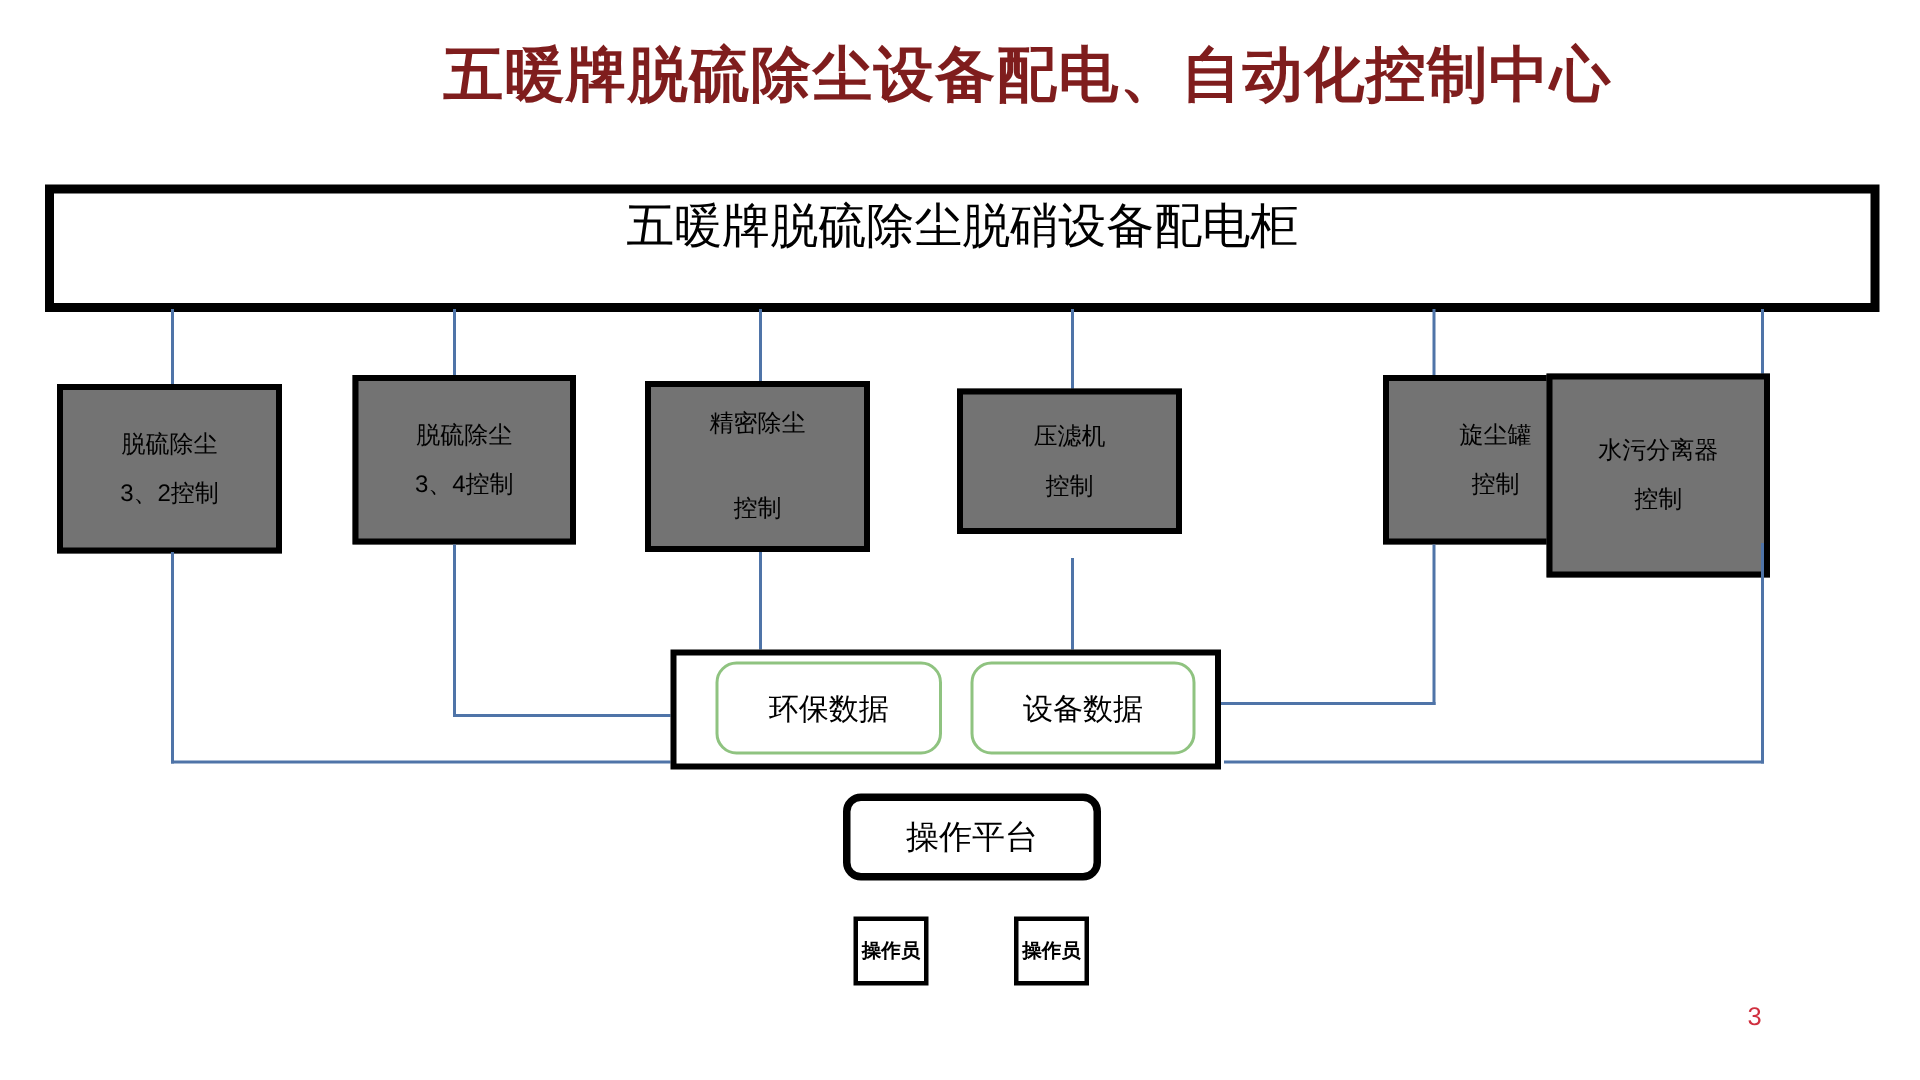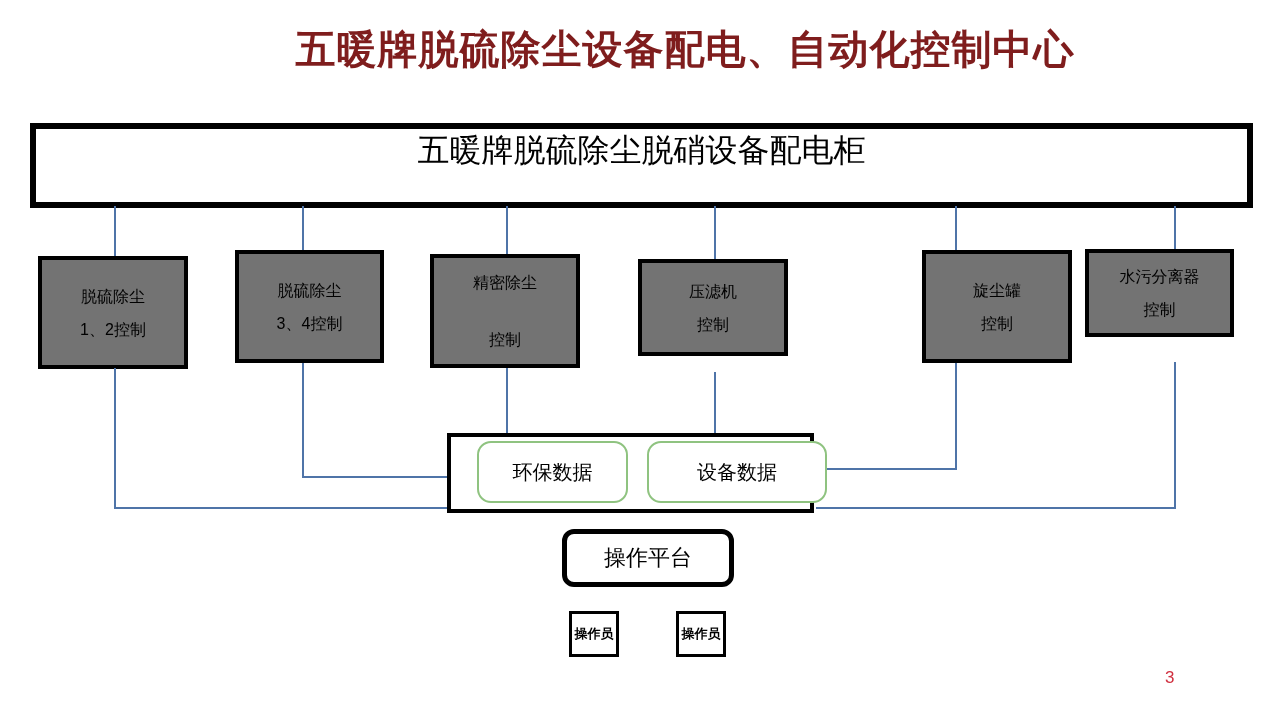--- a/index.html
+++ b/index.html
@@ -94,39 +94,39 @@
 
 <div class="line v" style="left:114px; top:206px; height:51px;"></div>
 <div class="line v" style="left:302px; top:206px; height:45px;"></div>
 <div class="line v" style="left:506px; top:206px; height:49px;"></div>
 <div class="line v" style="left:714px; top:206px; height:54px;"></div>
 <div class="line v" style="left:955px; top:206px; height:45px;"></div>
 <div class="line v" style="left:1174px; top:206px; height:44px;"></div>
 
 <div class="abs ctrl-box" style="left:38px;  top:256px; width:150px; height:113px;">
   <span>脱硫除尘</span>
-  <span>1、2控制</span>
+  <span>3、2控制</span>
 </div>
 <div class="abs ctrl-box" style="left:235px; top:250px; width:149px; height:113px;">
   <span>脱硫除尘</span>
   <span>3、4控制</span>
 </div>
 <div class="abs ctrl-box" style="left:430px; top:254px; width:150px; height:114px;gap:24px;">
   <span>精密除尘</span>
   <span>控制</span>
 </div>
 <div class="abs ctrl-box" style="left:638px; top:259px; width:150px; height:97px;">
   <span>压滤机</span>
   <span>控制</span>
 </div>
 <div class="abs ctrl-box" style="left:922px; top:250px; width:150px; height:113px;">
   <span>旋尘罐</span>
   <span>控制</span>
 </div>
-<div class="abs ctrl-box" style="left:1085px; top:249px; width:149px; height:88px;">
+<div class="abs ctrl-box" style="left:1031px; top:249px; width:149px; height:136px;">
   <span>水污分离器</span>
   <span>控制</span>
 </div>
 
 <div class="line v" style="left:114px; top:368px; height:141px;"></div>
 <div class="line h" style="left:114px; top:507px; width:335px;"></div>
 
 <div class="line v" style="left:302px; top:363px; height:115px;"></div>
 <div class="line h" style="left:302px; top:476px; width:188px;"></div>
 
@@ -137,21 +137,21 @@
 <div class="line v" style="left:955px; top:363px; height:107px;"></div>
 <div class="line h" style="left:772px; top:468px; width:185px;"></div>
 
 <div class="line v" style="left:1174px; top:362px; height:147px;"></div>
 <div class="line h" style="left:816px; top:507px; width:360px;"></div>
 
 <div class="abs data-container"></div>
 <div class="abs data-pill" style="left:477px; top:441px; width:151px; height:62px;">
   <span>环保数据</span>
 </div>
-<div class="abs data-pill" style="left:647px; top:441px; width:180px; height:62px;">
+<div class="abs data-pill" style="left:647px; top:441px; width:150px; height:62px;">
   <span>设备数据</span>
 </div>
 
 <div class="abs platform-box">
   <span>操作平台</span>
 </div>
 
 <div class="abs operator-box" style="left:569px; top:611px;">
   <span>操作</span>
   <span>员</span>

